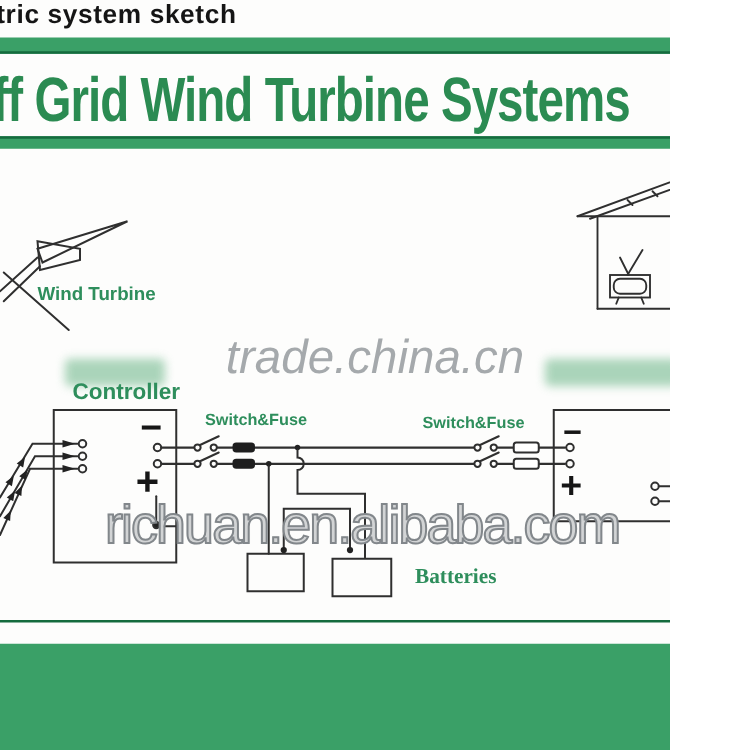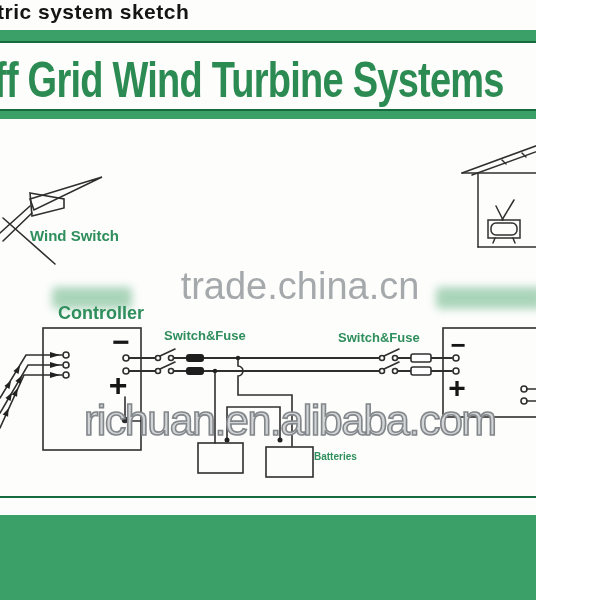--- a/index.html
+++ b/index.html
@@ -16,23 +16,23 @@
   #bottom-block{left:0;top:515px;width:600px;height:85px;background:#3aa067;}
   .smudge{height:22px;background:#8fc7a4;filter:blur(4px);opacity:.75;border-radius:4px;}
   #smudge-left{left:52px;top:287px;width:80px;}
   #smudge-right{left:436px;top:287px;width:108px;}
   .glabel{color:#2e8e5c;font-weight:bold;white-space:nowrap;}
   #lbl-turbine{left:30px;top:227px;font-size:15px;line-height:18px;}
   #lbl-controller{left:58px;top:303px;font-size:18px;text-align:center;}
   #lbl-sf1{left:164px;top:328px;font-size:13px;}
   #lbl-sf2{left:338px;top:330px;font-size:13px;}
   #lbl-inverter{left:440px;top:306px;font-size:14px;}
-  #lbl-batteries{left:314px;top:451px;font-size:10px;}
+  #lbl-batteries{left:332px;top:451px;font-size:17px;font-family:Liberation Serif, serif;}
   #wm-center{left:150px;top:265px;width:300px;text-align:center;font-size:38px;color:#9ca1a4;
-             opacity:.9;white-space:nowrap;}
+             opacity:.9;white-space:nowrap;font-style:italic;}
   #wm-bottom{left:84px;top:396px;font-size:43px;font-weight:normal;letter-spacing:-1.5px;white-space:nowrap;
              color:rgba(255,255,255,.55);-webkit-text-stroke:1.6px #82878b;
              text-shadow:0 0 1px #9b9fa2;}
   svg{position:absolute;left:0;top:0;}
   svg .sym{font-family:"Liberation Sans",sans-serif;font-weight:bold;fill:#161616;}
 </style>
 </head>
 <body>
 
 <div id="stage">
@@ -199,21 +199,21 @@
     <text class="sym" x="121" y="352" font-size="30" text-anchor="middle">−</text>
     <text class="sym" x="118" y="396" font-size="32" text-anchor="middle">+</text>
     <text class="sym" x="458" y="354" font-size="26" text-anchor="middle">−</text>
     <text class="sym" x="457" y="398" font-size="30" text-anchor="middle">+</text>
   </svg>
 
   <div class="abs smudge" id="smudge-left"></div>
   <div class="abs smudge" id="smudge-right"></div>
 
   <div class="abs glabel" id="lbl-turbine">
-    <div>Wind Switch</div>
+    <div>Wind Turbine</div>
   </div>
   <div class="abs glabel" id="lbl-controller">Controller</div>
   <div class="abs glabel" id="lbl-sf1">Switch&amp;Fuse</div>
   <div class="abs glabel" id="lbl-sf2">Switch&amp;Fuse</div>
   <div class="abs glabel" id="lbl-batteries">Batteries</div>
 
   <div class="abs" id="wm-center">trade.china.cn</div>
   <div class="abs" id="wm-bottom">richuan.en.alibaba.com</div>
 
   <div class="abs" id="bottom-line"></div>

